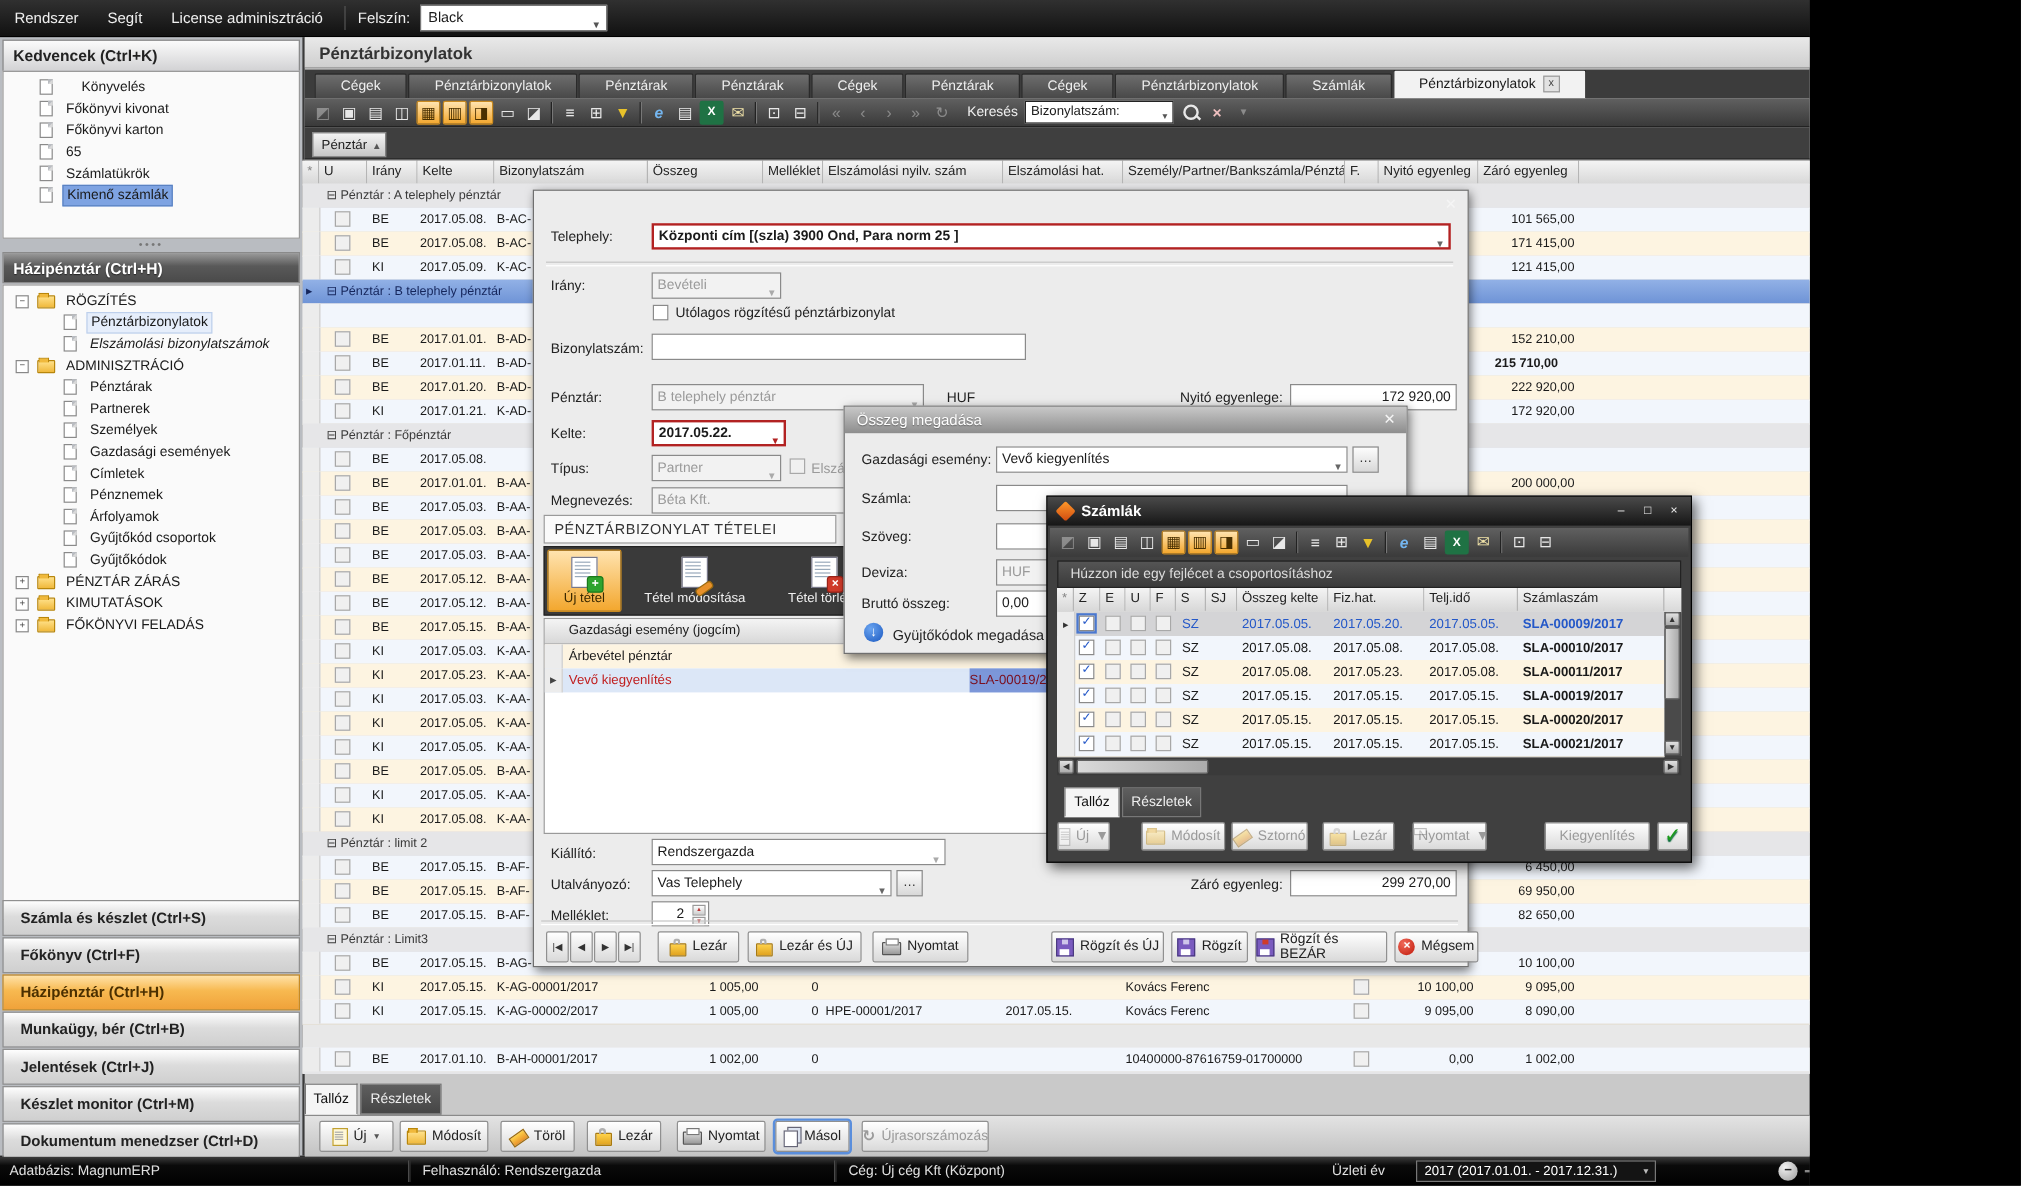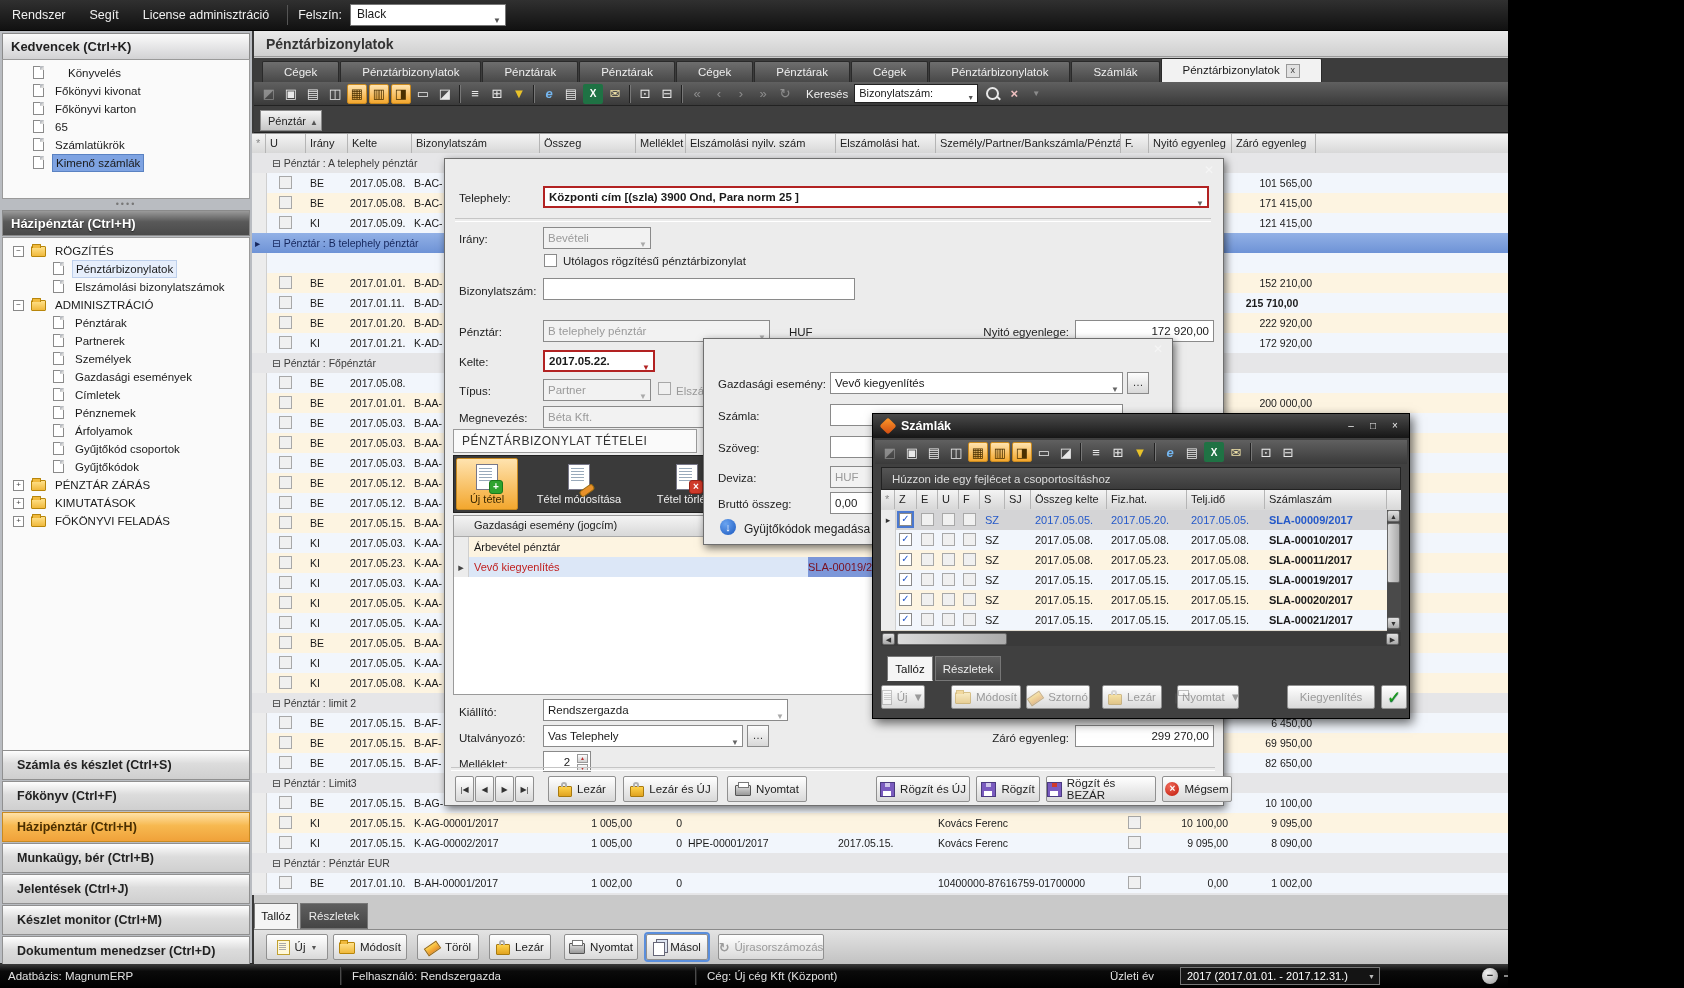--- a/index.html
+++ b/index.html
@@ -193,21 +193,21 @@
     <div id="mod-tree" style="top:206px;height:530px;">
         <div class="tree-row" style="top: 4px; position: absolute; left: 0px; width: 246px;">
           <div class="expander" style="left: 10px; top: 4px;">−</div>
           <div class="i-folder" style="left: 28px; top: 4px;"></div>
           <div class="lbl" style="left: 49px;">RÖGZÍTÉS</div>
         </div>
         <div class="tree-row" style="top: 22px; position: absolute; left: 0px; width: 246px;">
           <div class="i-page" style="left: 50px; top: 2px;"></div>
           <div class="lbl hl" style="left: 69px;">Pénztárbizonylatok</div>
         </div>
-        <div class="tree-row" style="top: 40px; position: absolute; left: 0px; width: 246px;">
+        <div class="tree-row" style="top: 40px; position: absolute; left: 0px; width: 246px; font-style: italic;">
           <div class="i-page" style="left: 50px; top: 2px;"></div>
           <div class="lbl" style="left: 69px;">Elszámolási bizonylatszámok</div>
         </div>
         <div class="tree-row" style="top: 58px; position: absolute; left: 0px; width: 246px;">
           <div class="expander" style="left: 10px; top: 4px;">−</div>
           <div class="i-folder" style="left: 28px; top: 4px;"></div>
           <div class="lbl" style="left: 49px;">ADMINISZTRÁCIÓ</div>
         </div>
         <div class="tree-row" style="top: 76px; position: absolute; left: 0px; width: 246px;">
           <div class="i-page" style="left: 50px; top: 2px;"></div>
@@ -589,23 +589,20 @@
           <div class="gcell" style="left: 162px; width: 124px;">K-AG-00002/2017</div>
           <div class="gcell num" style="left: 288px; width: 92px; text-align: right;">1 005,00</div>
           <div class="gcell num" style="left: 384px; width: 46px; text-align: right;">0</div>
           <div class="gcell" style="left: 436px; width: 146px;">HPE-00001/2017</div>
           <div class="gcell" style="left: 586px; width: 96px;">2017.05.15.</div>
           <div class="gcell" style="left: 686px; width: 180px;">Kovács Ferenc</div>
           <div class="cb dis" style="left: 876px;"></div>
           <div class="gcell num" style="left: 897px; width: 79px; text-align: right;">9 095,00</div>
           <div class="gcell num" style="left: 980px; width: 80px; text-align: right;">8 090,00</div>
         </div>
-        <div class="grow group" style="top: 700px;">
-          <div class="gcell" style="left: 20px; width: 600px;">⊟  Pénztár : Pénztár EUR</div>
-        </div>
         <div class="grow stripe-a" style="top: 720px; border-bottom: 1px solid rgb(227, 221, 208);">
           <div class="gcell" style="left: 0px; width: 14px; background: rgb(236, 236, 236); border-right: 1px solid rgb(207, 207, 207); height: 20px;"></div>
           <div class="cb dis" style="left: 27px;"></div>
           <div class="gcell" style="left: 58px; width: 36px;">BE</div>
           <div class="gcell" style="left: 98px; width: 60px;">2017.01.10.</div>
           <div class="gcell" style="left: 162px; width: 124px;">B-AH-00001/2017</div>
           <div class="gcell num" style="left: 288px; width: 92px; text-align: right;">1 002,00</div>
           <div class="gcell num" style="left: 384px; width: 46px; text-align: right;">0</div>
           <div class="gcell" style="left: 686px; width: 180px;">10400000-87616759-01700000</div>
           <div class="cb dis" style="left: 876px;"></div>
@@ -762,20 +759,21 @@
           <span>Rögzít és BEZÁR</span>
         </div>
         <div class="dlg-btn" style="left: 717px; width: 70px;">
           <span class="i-xcirc">×</span>
           <span>Mégsem</span>
         </div>
       </div>
   </div>
 
   <div class="win" id="dlg2" style="left:703px;top:338px;width:468px;height:205px;">
+    <div class="win-title" style="height:22px;line-height:22px;">Összeg megadása</div>
     <div class="win-x" style="top:3px;">✕</div>
     <span class="flabel" style="left:14px;top:39px;">Gazdasági esemény:</span>
     <div class="finput" style="left:126px;top:33px;width:293px;height:22px;"><span>Vevő kiegyenlítés</span><span class="arr">▼</span></div>
     <div class="dots-btn" style="left:423px;top:33px;width:22px;height:22px;">…</div>
     <span class="flabel" style="left:14px;top:71px;">Számla:</span>
     <div class="finput" style="left:126px;top:65px;width:293px;height:22px;"><span></span></div>
     <span class="flabel" style="left:14px;top:103px;">Szöveg:</span>
     <div class="finput" style="left:126px;top:97px;width:293px;height:22px;"><span></span></div>
     <span class="flabel" style="left:14px;top:133px;">Deviza:</span>
     <div class="finput dis" style="left:126px;top:127px;width:80px;height:22px;"><span>HUF</span></div>

